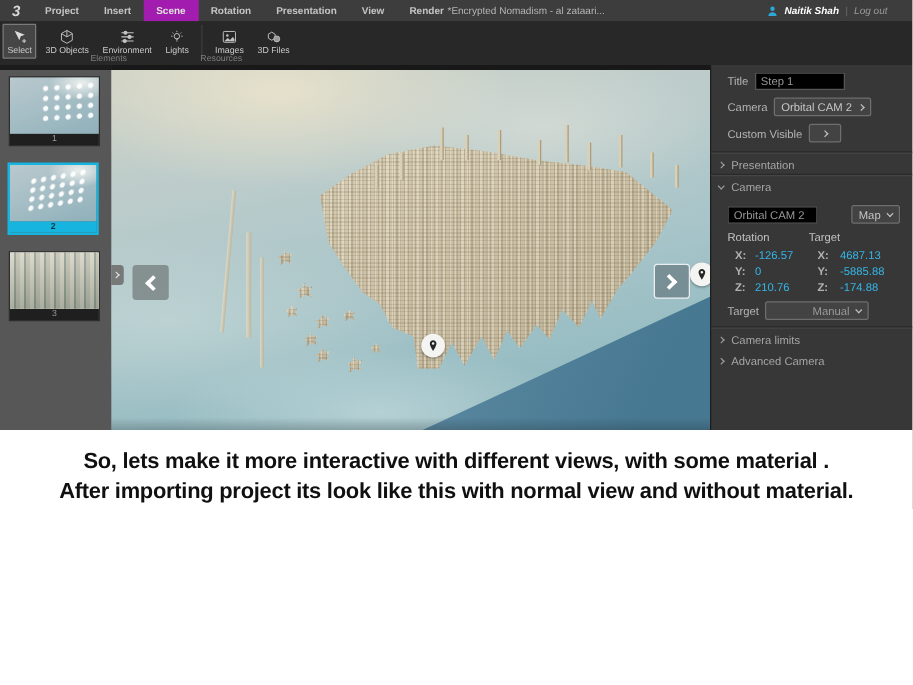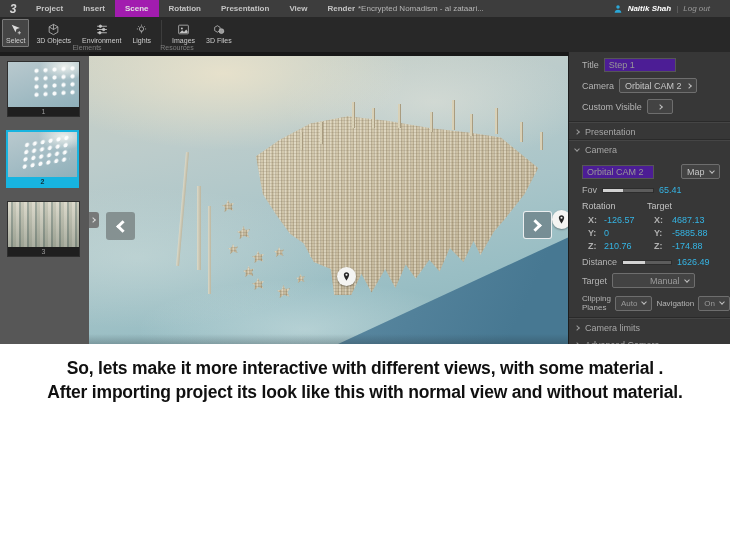--- a/index.html
+++ b/index.html
@@ -77,21 +77,21 @@
 
   
   .panel { position:absolute; left:568px; top:52px; width:162px; height:292px; background:#373737; border-left:1px solid #1d1d1d; font-size:9px; color:#b4b4b4; }
   .sec-h { display:flex; align-items:center; gap:6px; padding:4px 6px 3px 6px; color:#a6a6a6; }
   .sec-h.bt { border-top:1px solid #454545; box-shadow:0 -1px 0 #2a2a2a; }
   .chev { width:4px; height:4px; border-right:1.5px solid #9a9a9a; border-bottom:1.5px solid #9a9a9a; display:inline-block; flex:none; }
   .chev.down { transform:rotate(45deg); margin-top:-2px; }
   .chev.right { transform:rotate(-45deg); }
   .prow { display:flex; align-items:center; gap:5px; padding:0 6px; margin:6px 0; }
   .ind { padding-left:13px; }
-  .tinput { background:#4c1d95; border:1px solid #565656; color:#989898; font-size:9px; height:14px; padding:0 4px; display:flex; align-items:center; }
+  .tinput { background:#000000; border:1px solid #565656; color:#989898; font-size:9px; height:14px; padding:0 4px; display:flex; align-items:center; }
   .tbtn { background:#434343; border:1px solid #6e6e6e; color:#c6c6c6; font-size:9px; height:15px; display:inline-flex; align-items:center; gap:5px; padding:0 5px; border-radius:2px; }
   .tbtn .chev { border-color:#c0c0c0; }
   .slider { height:5px; background:#5c5c5c; border:1px solid #2d2d2d; position:relative; flex:none; }
   .slider .fill { position:absolute; left:0; top:0; bottom:0; background:#d2d2d2; }
   .cy { color:#35b5e5; }
   .xyz { display:grid; grid-template-columns:16px 50px 18px 56px; row-gap:3px; padding-left:19px; margin:4px 0 6px 0; align-items:center; }
   .axis { color:#b0b0b0; font-weight:bold; }
   .colhead { color:#c2c2c2; }
   .small { font-size:8px; }
 
@@ -286,71 +286,45 @@
         <span class="chev down"></span>
         <span>Camera</span>
       </div>
       <div class="prow ind">
         <span class="tinput" style="width:72px;">Orbital CAM 2</span>
         <span class="tbtn" style="margin-left:22px;">
           <span>Map</span>
           <span class="chev down"></span>
         </span>
       </div>
-      <div class="prow ind">
-        <span>Fov</span>
-        <span class="slider" style="width:52px;">
-            <span class="fill" style="width: 40%;"></span>
-          </span>
-        <span class="cy">65.41</span>
-      </div>
       <div class="prow ind" style="margin-bottom:2px;">
         <span class="colhead" style="width:60px;">Rotation</span>
         <span class="colhead">Target</span>
       </div>
       <div class="xyz">
         <span class="axis">X:</span>
         <span class="cy">-126.57</span>
         <span class="axis">X:</span>
         <span class="cy">4687.13</span>
         <span class="axis">Y:</span>
         <span class="cy">0</span>
         <span class="axis">Y:</span>
         <span class="cy">-5885.88</span>
         <span class="axis">Z:</span>
         <span class="cy">210.76</span>
         <span class="axis">Z:</span>
         <span class="cy">-174.88</span>
       </div>
       <div class="prow ind">
-        <span>Distance</span>
-        <span class="slider" style="width:50px;">
-            <span class="fill" style="width: 46%;"></span>
-          </span>
-        <span class="cy">1626.49</span>
-      </div>
-      <div class="prow ind">
         <span>Target</span>
         <span class="tbtn">
           <span style="color:#9a9a9a;margin-left:32px;">Manual</span>
           <span class="chev down"></span>
         </span>
       </div>
-      <div class="prow ind small" style="gap:4px;">
-        <span>Clipping Planes</span>
-        <span class="tbtn small">
-          <span style="color:#9a9a9a;">Auto</span>
-          <span class="chev down"></span>
-        </span>
-        <span>Navigation</span>
-        <span class="tbtn small">
-          <span style="color:#9a9a9a;">On</span>
-          <span class="chev down"></span>
-        </span>
-      </div>
 
       <div class="sec-h bt">
         <span class="chev right"></span>
         <span>Camera limits</span>
       </div>
       <div class="sec-h">
         <span class="chev right"></span>
         <span>Advanced Camera</span>
       </div>
     </div>

